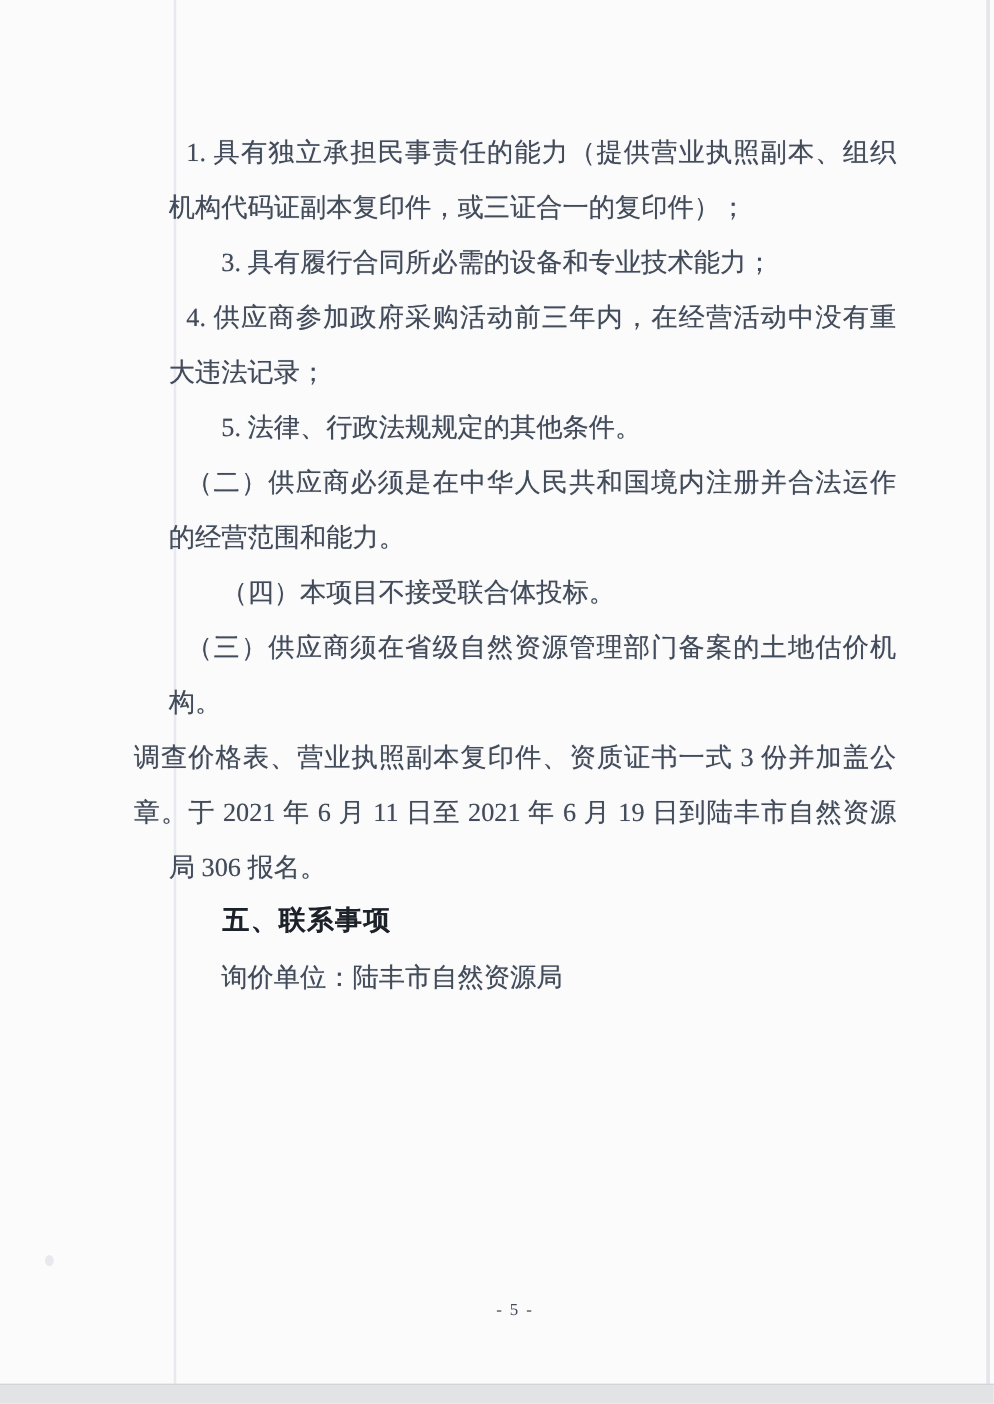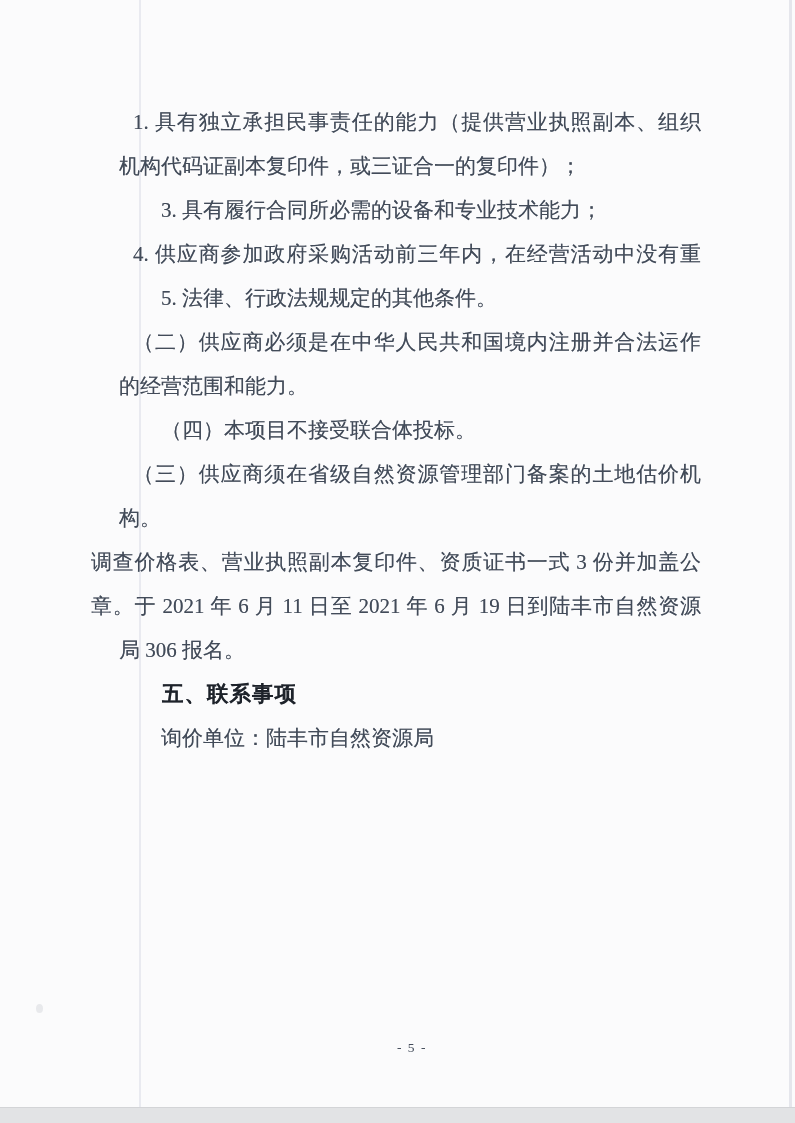--- a/index.html
+++ b/index.html
@@ -51,38 +51,38 @@
     position: absolute;
     left: 36px;
     top: 1004px;
     width: 7px;
     height: 9px;
     border-radius: 50%;
     background: rgba(120, 126, 142, 0.14);
   }
   .text-block {
     position: absolute;
-    left: 91px;
+    left: 107px;
     top: 100px;
     width: 610px;
   }
   .line {
     height: 44px;
     line-height: 44px;
     font-size: 21px;
     color: var(--ink, #424b59);
     text-align: justify;
     white-space: nowrap;
     text-shadow: 0 0 0.6px rgba(66, 75, 89, 0.55);
   }
   .line.full { text-align-last: justify; }
   .line.last { text-align-last: left; margin-left: 28px; }
   .line.first { text-indent: 2em; }
   .paragraph.heading .line {
-    font-family: Liberation Sans, sans-serif;
+    font-family: Liberation Mono, monospace;
     font-weight: 700;
     font-size: 21.5px;
     letter-spacing: 1px;
     color: var(--heading-ink, #1d222a);
     text-shadow: 0 0 0.5px rgba(29, 34, 42, 0.6);
   }
   .page-number {
     position: absolute;
     left: 412px;
     top: 1040px;
@@ -104,20 +104,21 @@
   <div class="text-block">
       <div class="paragraph body">
         <div class="line first full">1. 具有独立承担民事责任的能力（提供营业执照副本、组织</div>
         <div class="line last">机构代码证副本复印件，或三证合一的复印件）；</div>
       </div>
       <div class="paragraph body">
         <div class="line first last">3. 具有履行合同所必需的设备和专业技术能力；</div>
       </div>
       <div class="paragraph body">
         <div class="line first full">4. 供应商参加政府采购活动前三年内，在经营活动中没有重</div>
+        <div class="line last">大违法记录；</div>
       </div>
       <div class="paragraph body">
         <div class="line first last">5. 法律、行政法规规定的其他条件。</div>
       </div>
       <div class="paragraph body">
         <div class="line first full">（二）供应商必须是在中华人民共和国境内注册并合法运作</div>
         <div class="line last">的经营范围和能力。</div>
       </div>
       <div class="paragraph body">
         <div class="line first last">（四）本项目不接受联合体投标。</div>

